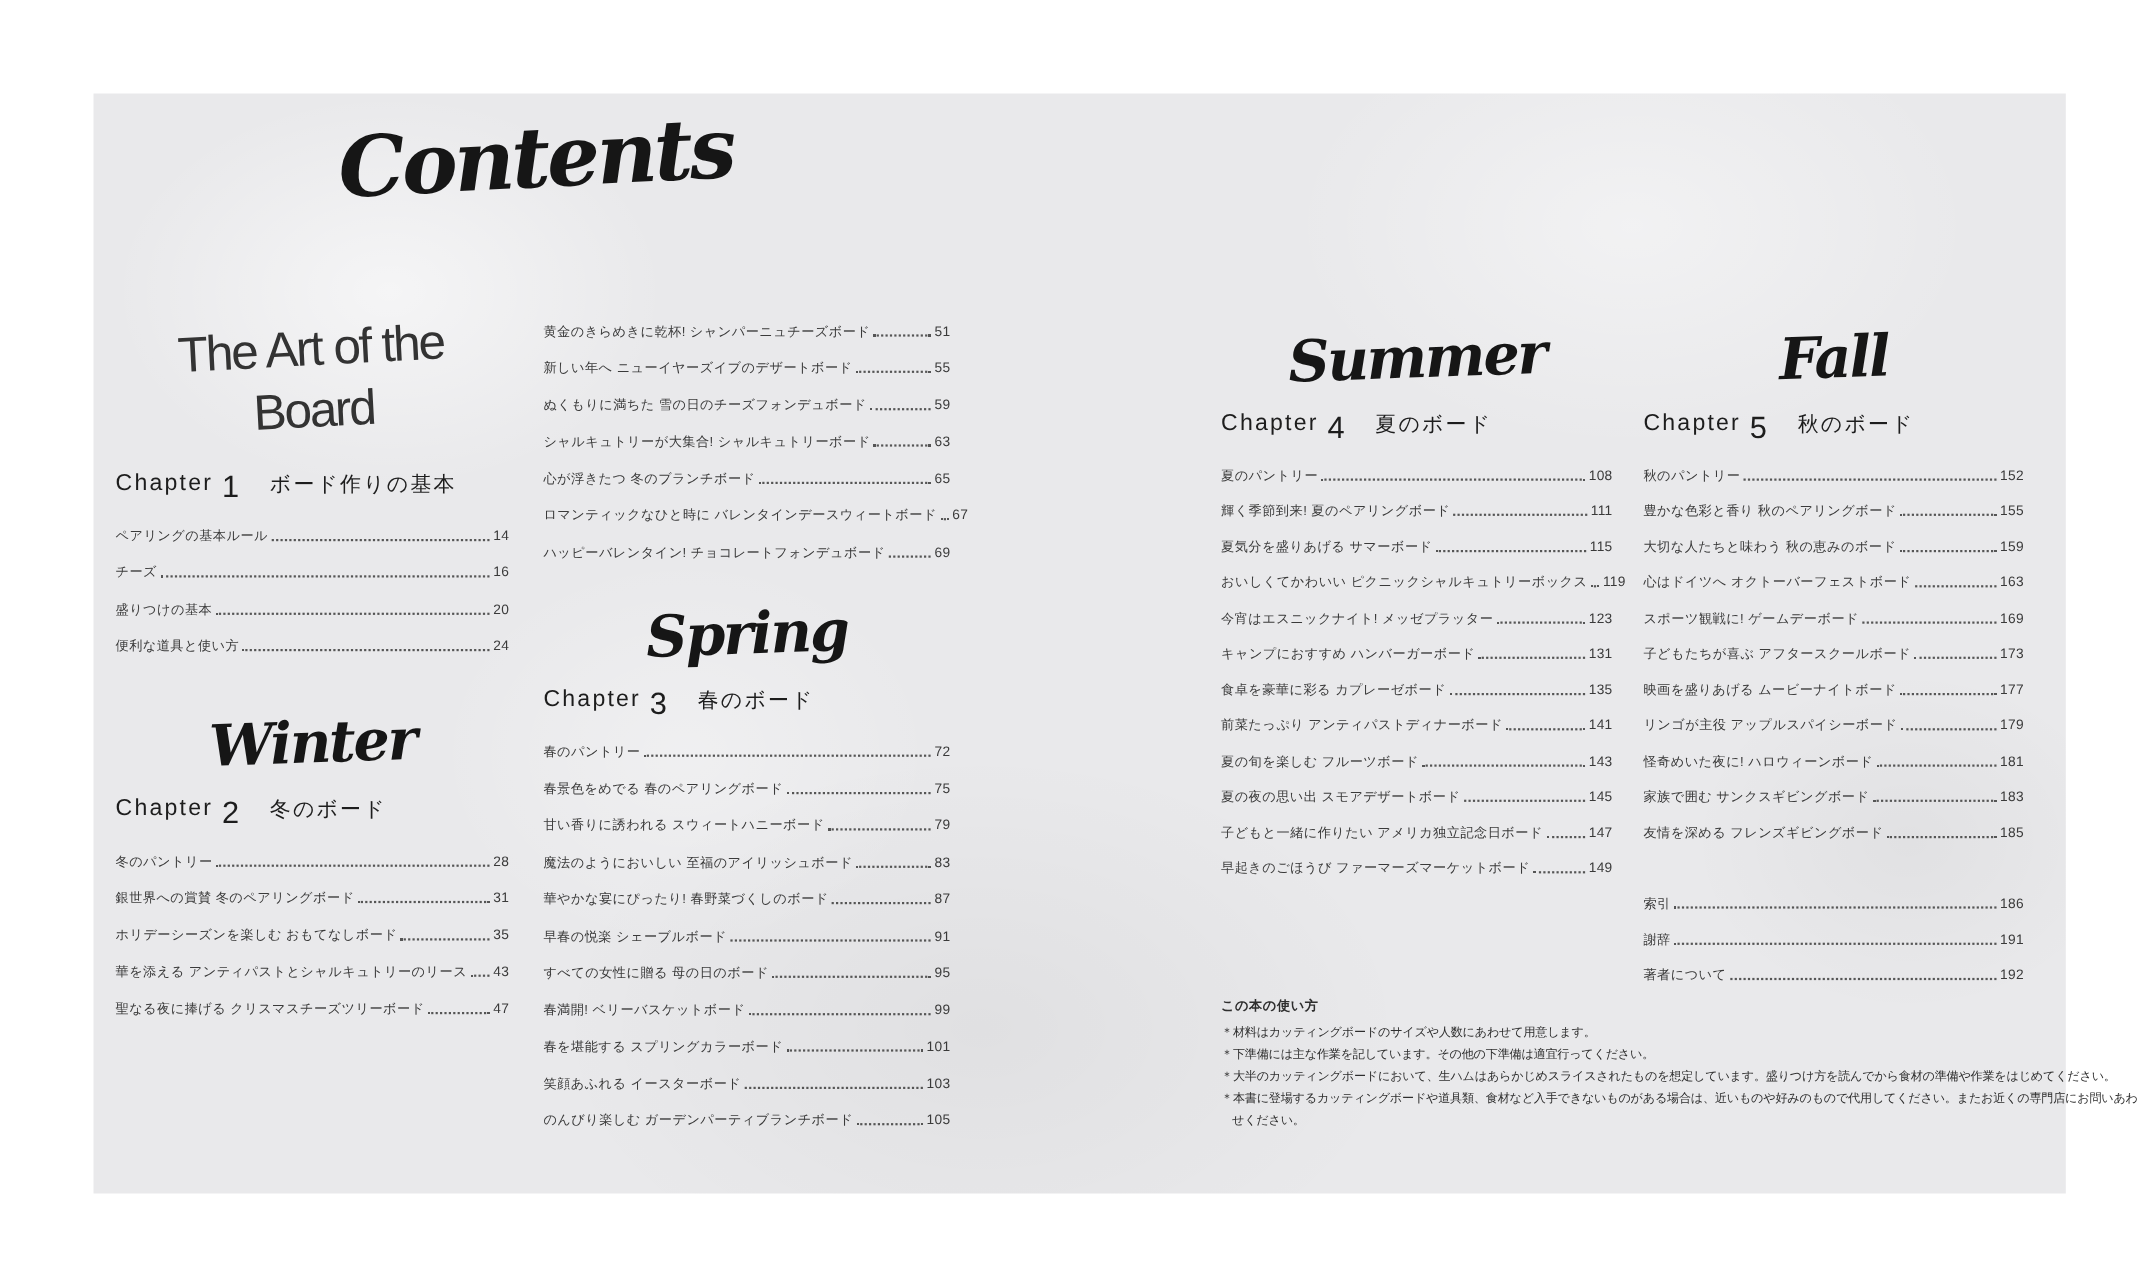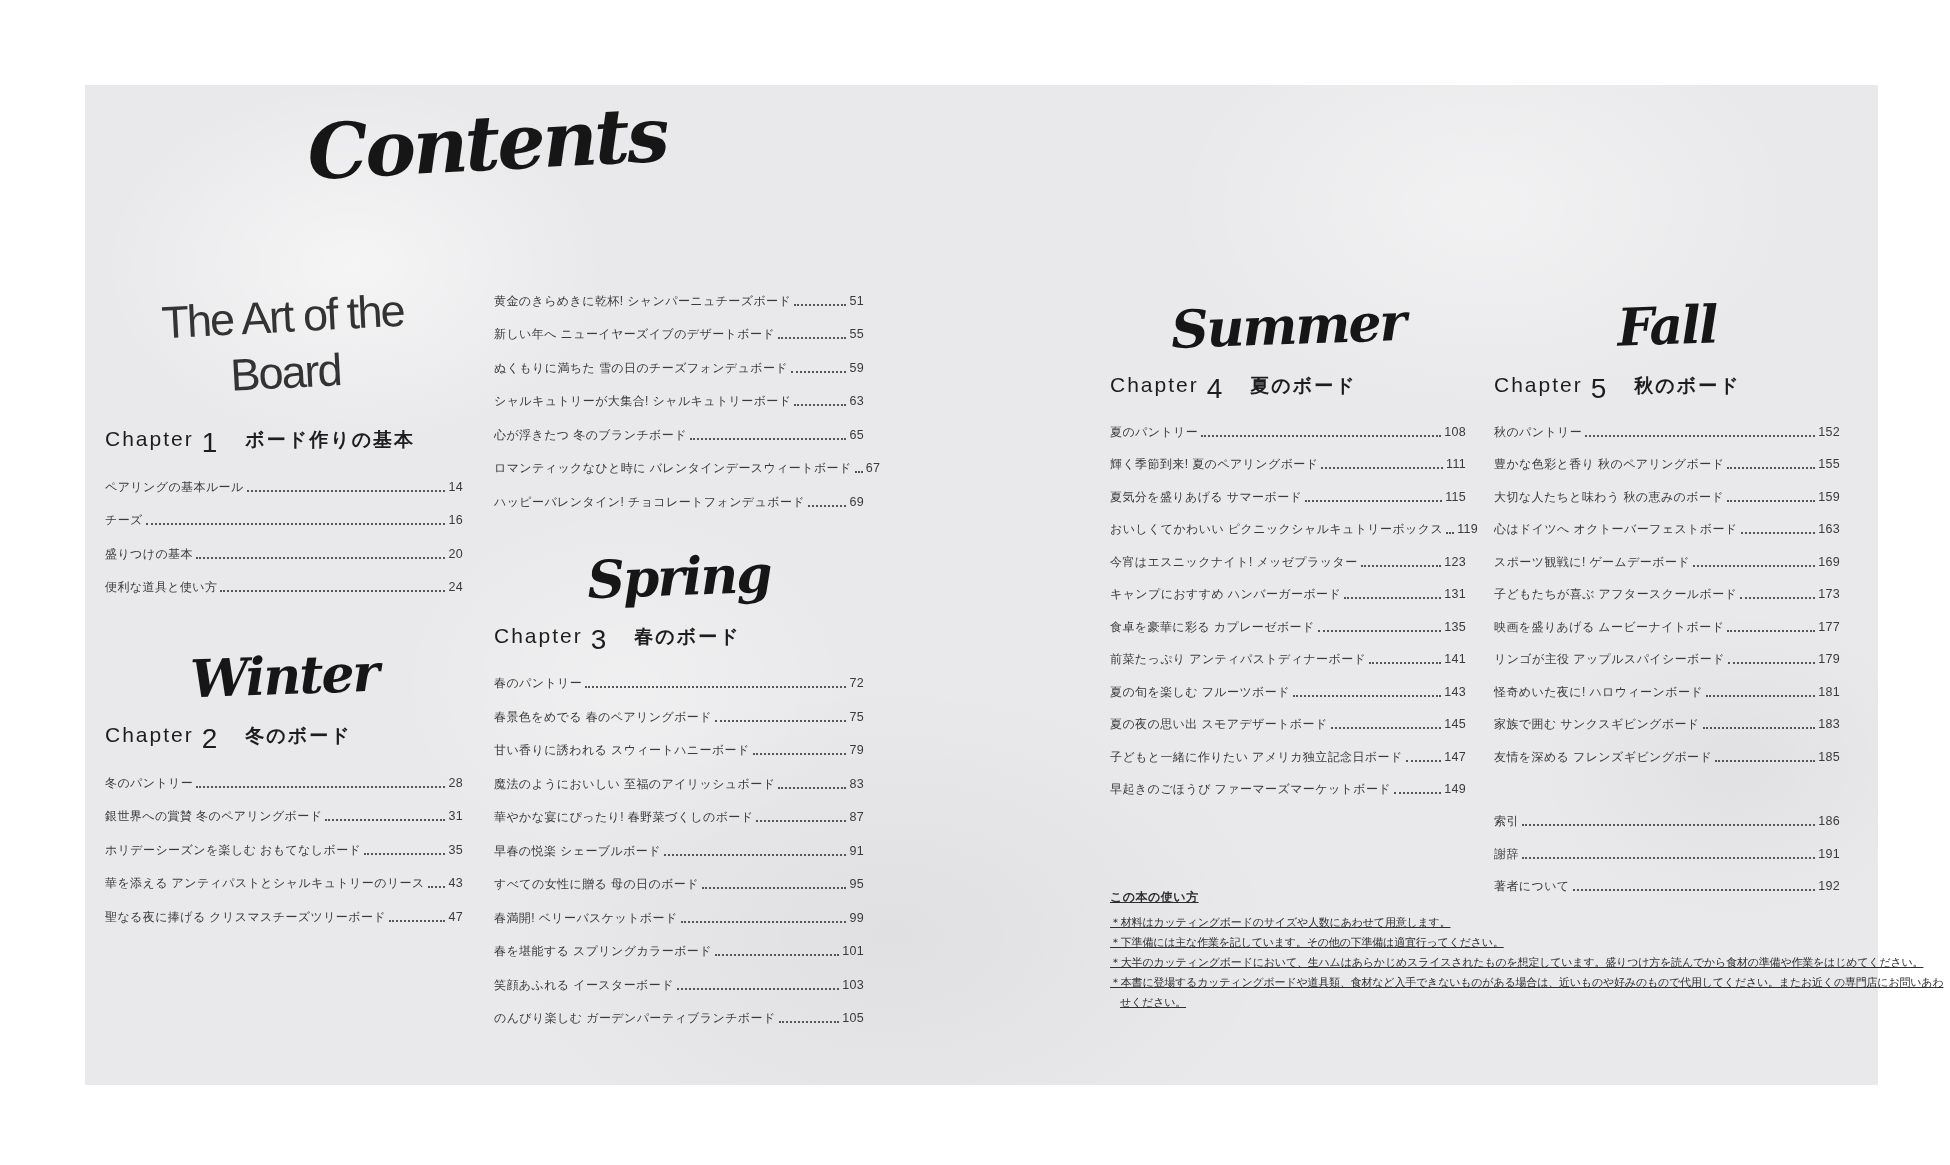--- a/index.html
+++ b/index.html
@@ -43,39 +43,39 @@
     letter-spacing:-2px; transform:rotate(-2deg);
   }
   .col1 .season-heading { margin-top:46px; }
   .col2 .season-heading { margin-top:32px; }
   .col3 .season-heading, .col4 .season-heading { margin-top:206px; }
 
   .chapter-row { display:flex; align-items:flex-start; margin-top:12px; white-space:nowrap; }
   .col1 .chapter-row.first { margin-top:26px; }
   .ch-word { font-size:21px; letter-spacing:2px; color:#1d1d1d; }
   .ch-num  { font-size:28px; margin-left:8px; color:#1d1d1d; }
-  .ch-title{ font-size:19px; font-weight:bold; margin-left:28px; letter-spacing:2px; color:#1d1d1d; }
+  .ch-title{ font-size:19px; font-weight:normal; margin-left:28px; letter-spacing:2px; color:#1d1d1d; }
 
   .toc { margin-top:2px; }
   .col2 .toc.toc-top { margin-top:190px; }
   .entry {
     display:flex; align-items:flex-end; height:33.5px;
     font-size:12px; color:#3a3a3a;
   }
   .col3 .entry, .col4 .entry { height:32.5px; }
   .entry .t { white-space:nowrap; letter-spacing:.4px; line-height:15px; }
   .entry .dots {
     flex:1; min-width:8px; margin:0 3px 3px 3px;
     border-bottom:2px dotted #555;
   }
   .entry .p { font-size:12.5px; line-height:15px; letter-spacing:.3px; }
 
   .gap { height:30px; }
 
-  .notes { position:absolute; left:1025px; top:804px; width:770px; color:#2e2e2e;text-decoration:underline; }
+  .notes { position:absolute; left:1025px; top:821px; width:770px; color:#2e2e2e; }
   .notes-title { font-size:12px; font-weight:bold; letter-spacing:.5px; margin-bottom:6px; }
   .note-line { font-size:11px; line-height:20px; letter-spacing:-.2px; white-space:nowrap; }
   .notes .lines > .note-line:last-child { padding-left:10px; }
 </style>
 </head>
 <body>
 
 <div class="paper">
 
   <div class="contents-title script">Contents</div>

